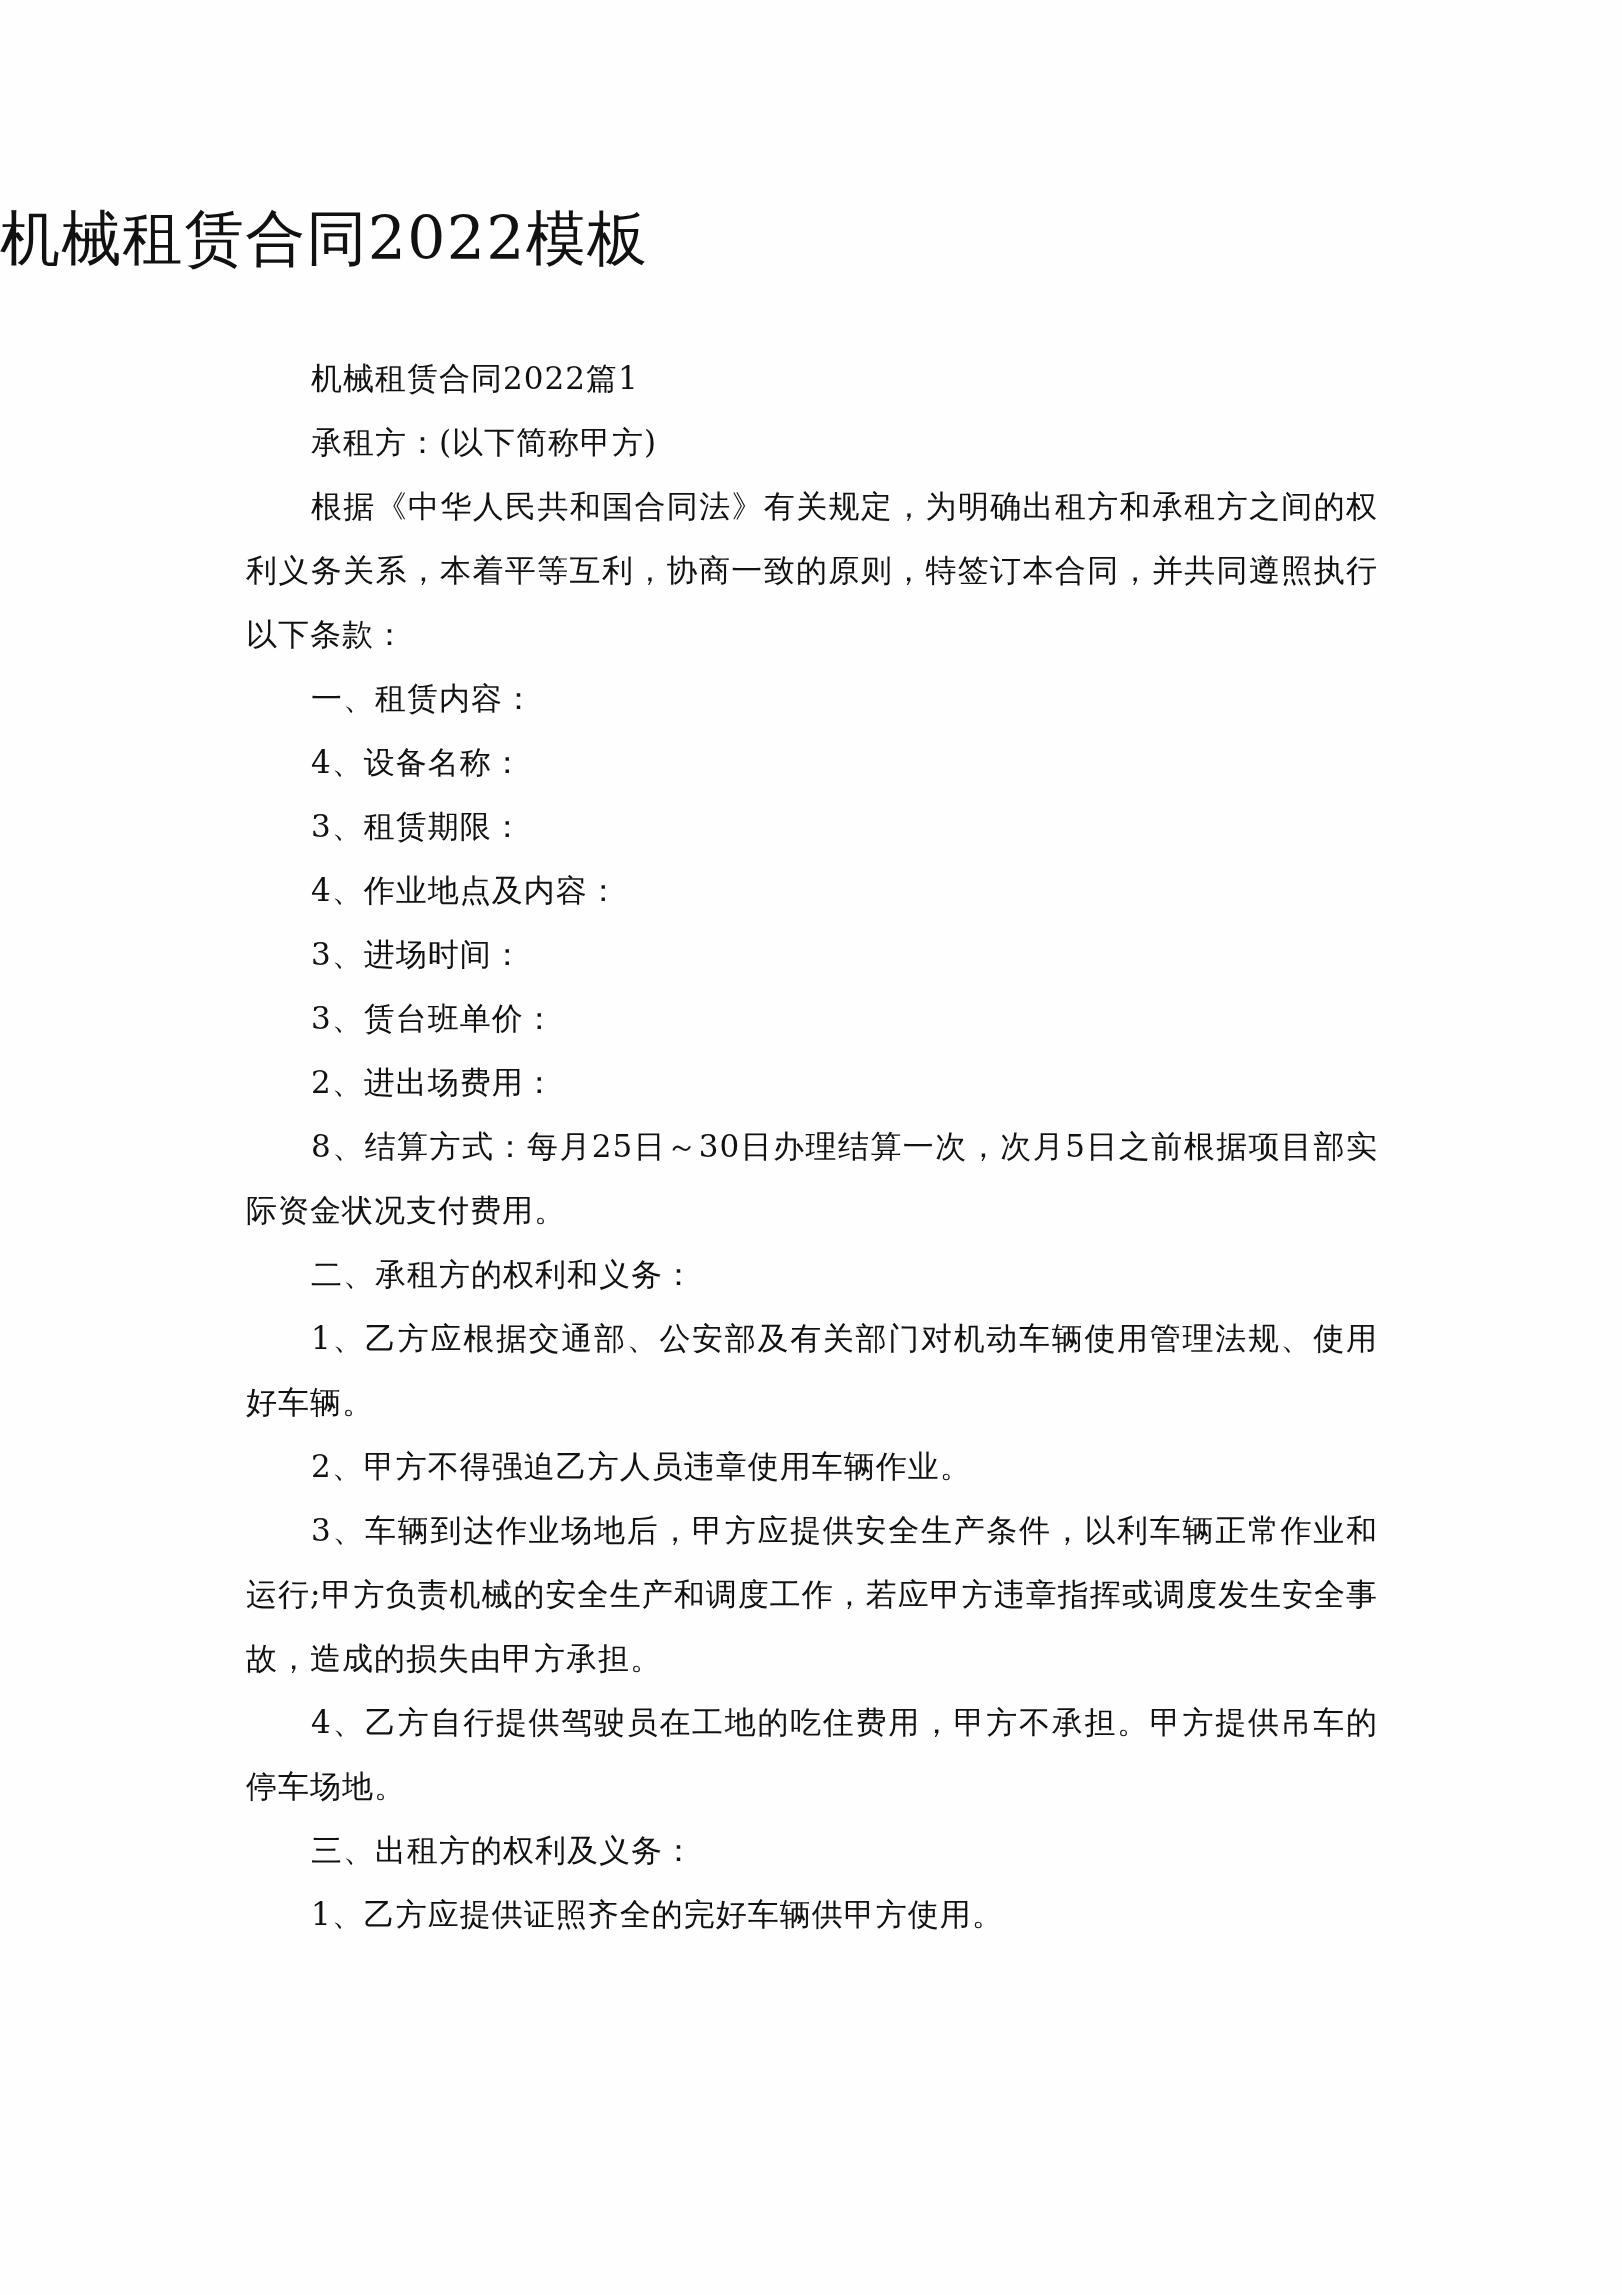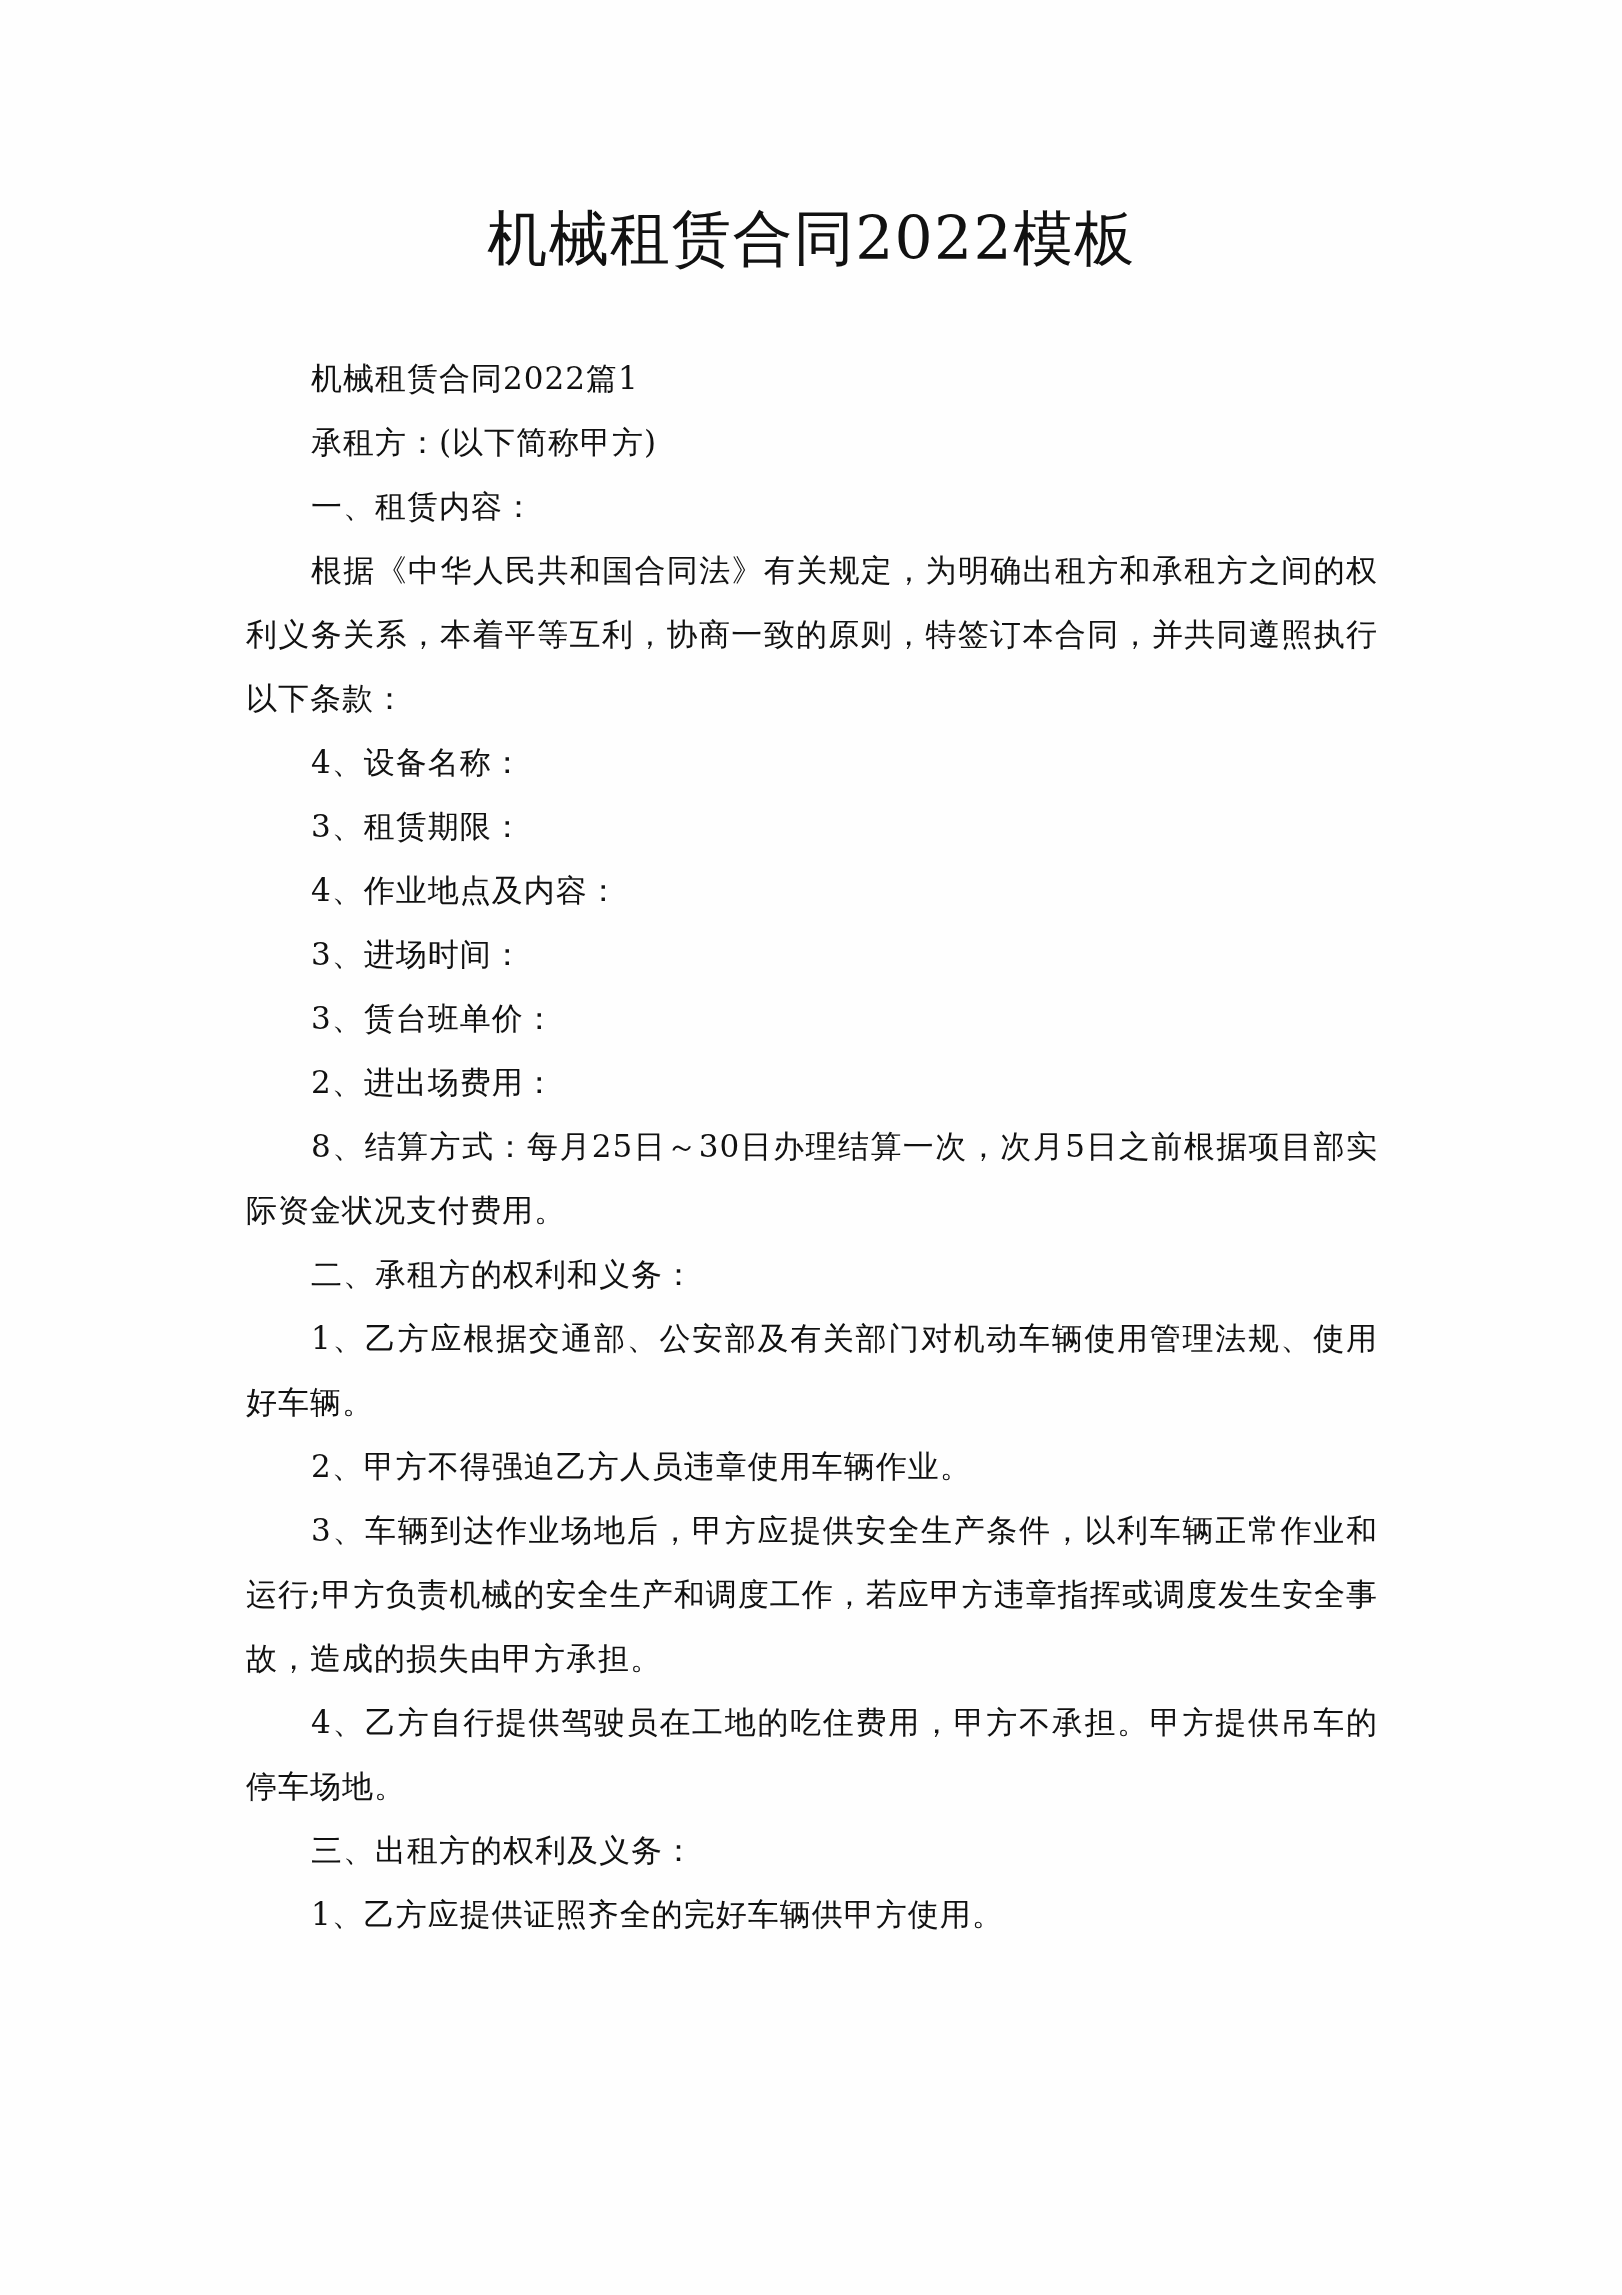--- a/index.html
+++ b/index.html
@@ -21,21 +21,21 @@
       left: 0;
       top: 0;
       width: 1623px;
       height: 2295px;
     }
     .doc-title {
       position: absolute;
       top: 196px;
       left: 0;
       width: 1623px;
-      text-align: center;
+      text-align: left;
       font-size: 60px;
       line-height: 85px;
       letter-spacing: 1.3px;
       font-weight: normal;
       margin: 0;
     }
     .content {
       position: absolute;
       left: 246px;
       top: 346px;
@@ -54,22 +54,22 @@
   </style>
 </head>
 <body>
 
 <div class="page">
   <h1 class="doc-title">机械租赁合同2022模板</h1>
 
   <div class="content">
     <p class="para">机械租赁合同2022篇1</p>
     <p class="para">承租方：(以下简称甲方)</p>
+    <p class="para">根据《中华人民共和国合同法》有关规定，为明确出租方和承租方之间的权利义务关系，本着平等互利，协商一致的原则，特签订本合同，并共同遵照执行以下条款：</p>
     <p class="para">一、租赁内容：</p>
-    <p class="para">根据《中华人民共和国合同法》有关规定，为明确出租方和承租方之间的权利义务关系，本着平等互利，协商一致的原则，特签订本合同，并共同遵照执行以下条款：</p>
     <p class="para">4、设备名称：</p>
     <p class="para">3、租赁期限：</p>
     <p class="para">4、作业地点及内容：</p>
     <p class="para">3、进场时间：</p>
     <p class="para">3、赁台班单价：</p>
     <p class="para">2、进出场费用：</p>
     <p class="para">8、结算方式：每月25日～30日办理结算一次，次月5日之前根据项目部实际资金状况支付费用。</p>
     <p class="para">二、承租方的权利和义务：</p>
     <p class="para">1、乙方应根据交通部、公安部及有关部门对机动车辆使用管理法规、使用好车辆。</p>
     <p class="para">2、甲方不得强迫乙方人员违章使用车辆作业。</p>

